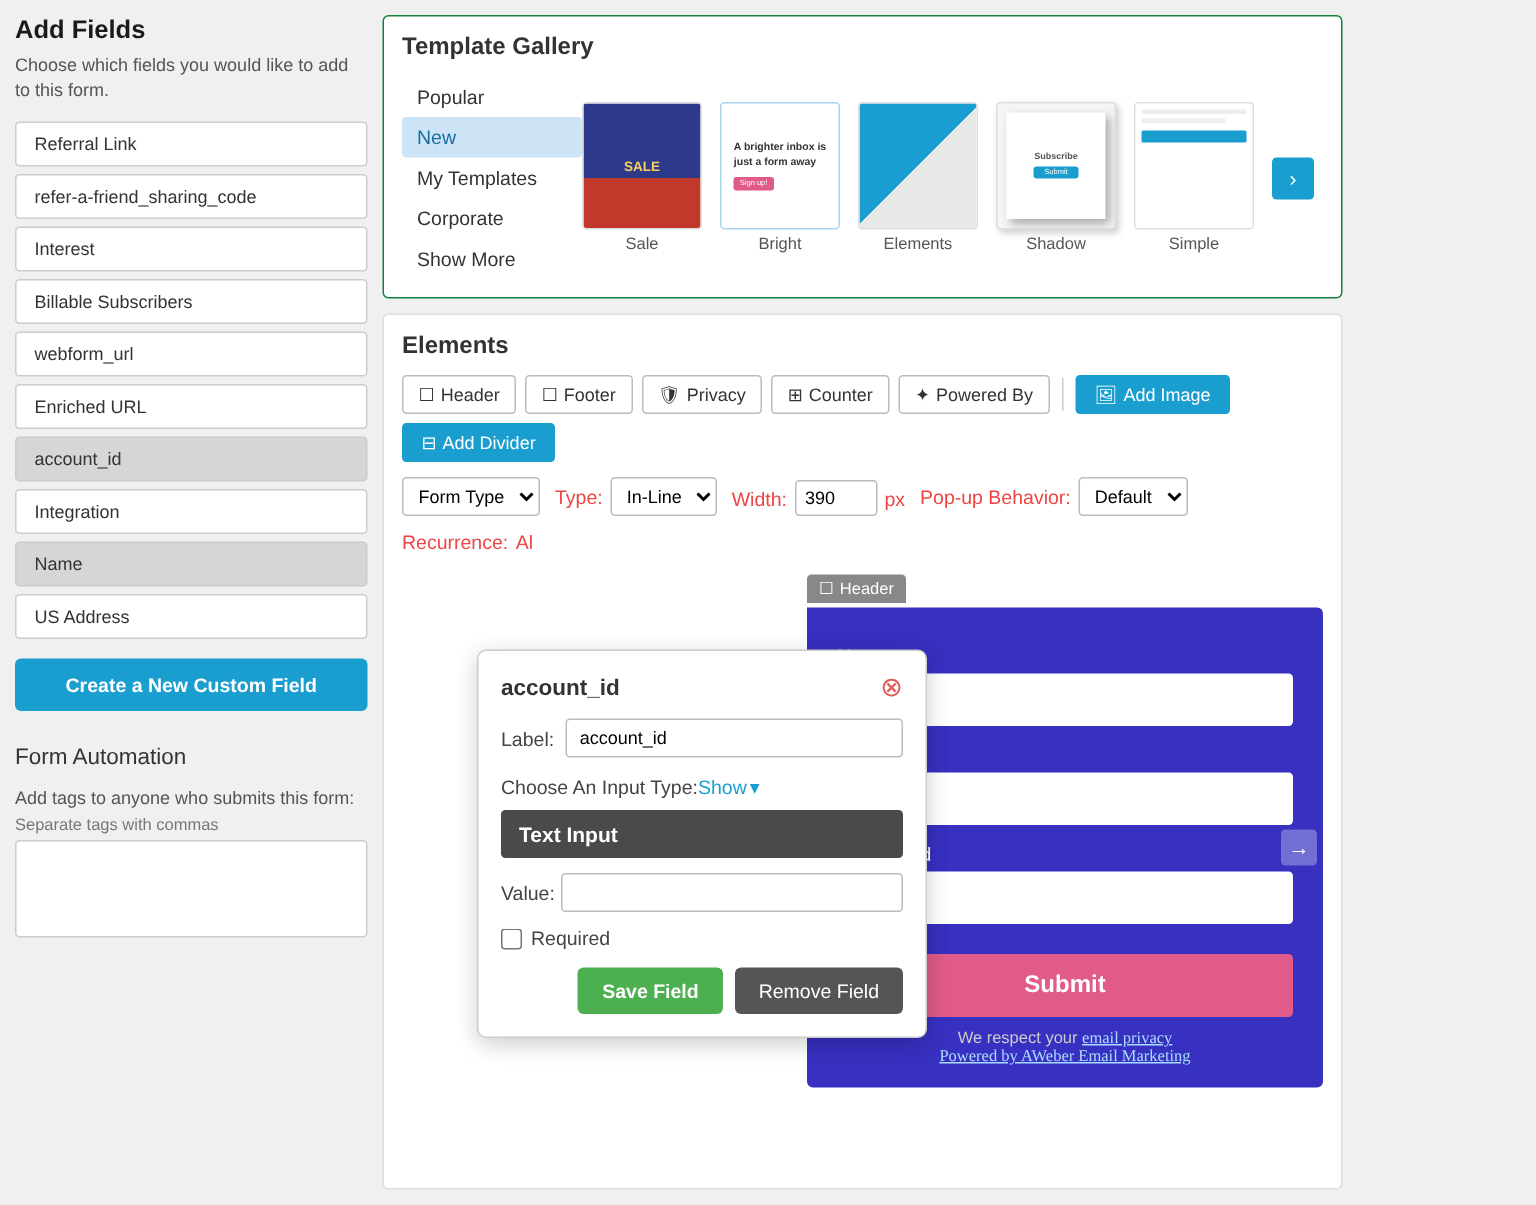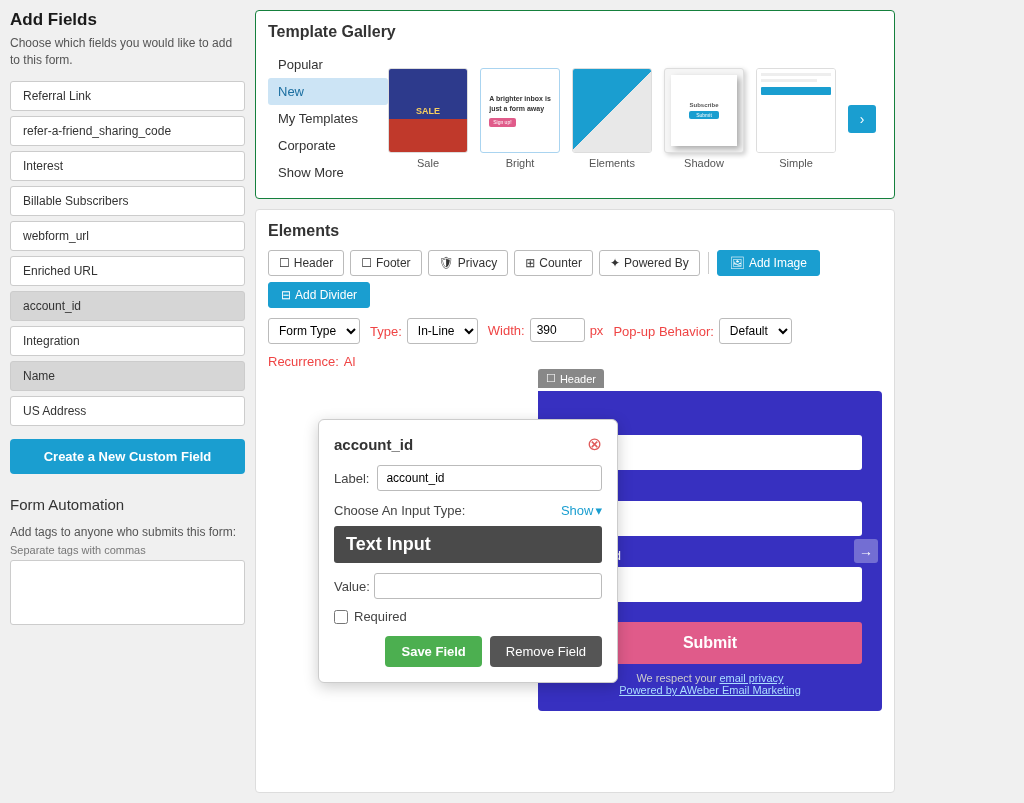--- a/index.html
+++ b/index.html
@@ -131,21 +131,21 @@
       border: 1px solid #1a9ed0;
       color: white;
       border-radius: 3px;
       padding: 5px 12px;
       font-size: 12px;
       cursor: pointer;
       display: flex; align-items: center; gap: 4px;
     }
     .toolbar-divider { width: 1px; height: 22px; background: #ccc; margin: 0 2px; }
 
-    .form-controls { display: flex; align-items: flex-start; gap: 10px; margin-bottom: 0; flex-wrap: wrap; }
+    .form-controls { display: flex; align-items: flex-end; gap: 10px; margin-bottom: 14px; flex-wrap: wrap; }
     .form-select-wrapper { display: flex; align-items: center; gap: 5px; }
     .form-select {
       border: 1px solid #bbb;
       border-radius: 3px;
       padding: 4px 6px;
       font-size: 12px;
       background: white;
       cursor: pointer;
     }
     .form-label { font-size: 13px; color: #ef4444; }
@@ -204,21 +204,21 @@
       border-radius: 3px;
       padding: 12px;
       font-size: 16px;
       font-weight: bold;
       cursor: pointer;
       margin-top: 8px;
       margin-bottom: 8px;
     }
 
     .preview-footer { text-align: center; font-size: 11px; color: #ccc; }
-    .preview-footer a { color: #aaddff; }
+    .preview-footer a { color: #aaddff; font-family: Liberation Serif, serif; }
 
     .arrow-btn-right {
       position: absolute;
       right: 4px;
       top: 50%;
       transform: translateY(-50%);
       background: rgba(255,255,255,0.3);
       border: none;
       color: white;
       width: 24px;
@@ -253,30 +253,30 @@
     .modal-row { display: flex; align-items: center; margin-bottom: 12px; gap: 8px; }
     .modal-row-label { font-size: 13px; color: #444; white-space: nowrap; }
     .modal-text-input {
       flex: 1;
       border: 1px solid #bbb;
       border-radius: 3px;
       padding: 5px 8px;
       font-size: 12px;
     }
 
-    .input-type-row { display: flex; justify-content: space-between; align-items: center; margin-bottom: 8px; }
+    .input-type-row { display: flex; align-items: center; margin-bottom: 8px; }
     .input-type-label { font-size: 13px; color: #444; }
     .show-link { color: #1a9ed0; font-size: 13px; cursor: pointer; display: flex; align-items: center; gap: 2px; }
 
     .input-type-selected {
       background: #4a4a4a;
       color: white;
       border-radius: 3px;
       padding: 8px 12px;
-      font-size: 18px;
+      font-size: 14px;
       font-weight: bold;
       margin-bottom: 10px;
       cursor: pointer;
     }
 
     .value-row { display: flex; align-items: center; gap: 4px; margin-bottom: 10px; }
     .value-label { font-size: 13px; color: #444; }
     .value-input { flex: 1; border: 1px solid #bbb; border-radius: 3px; padding: 5px 8px; font-size: 12px; }
 
     .required-row { display: flex; align-items: center; gap: 6px; margin-bottom: 12px; }

